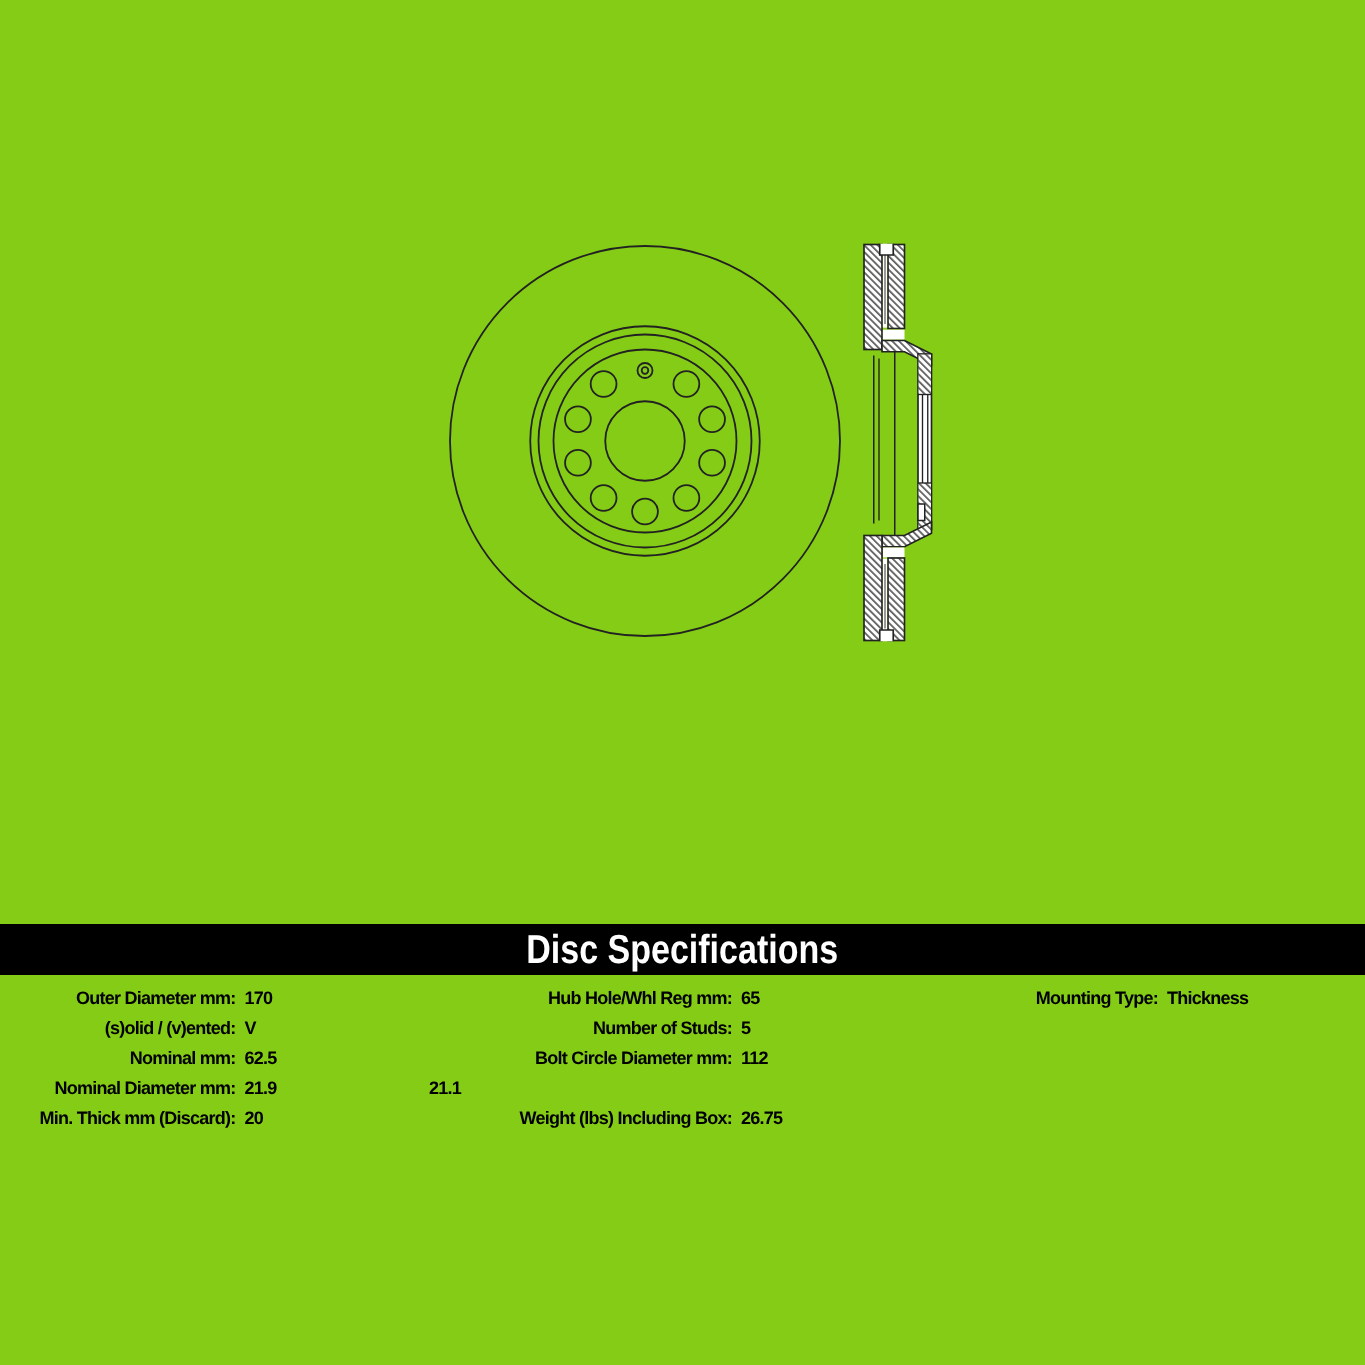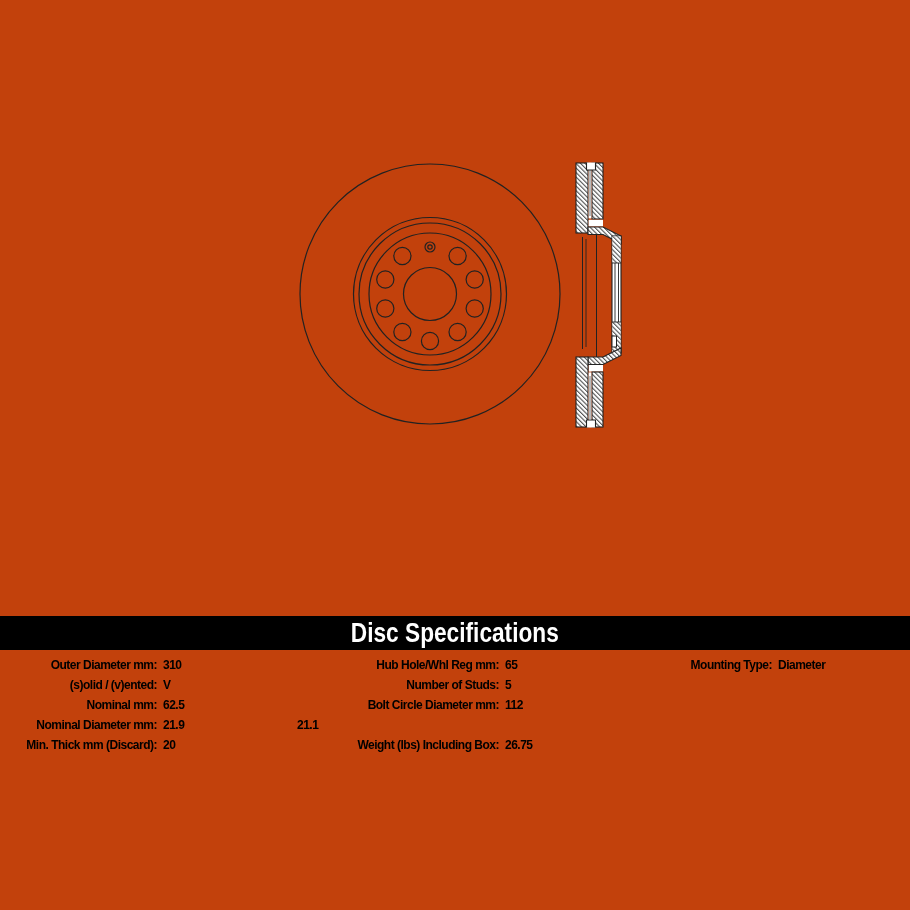--- a/index.html
+++ b/index.html
@@ -1,19 +1,19 @@
 <!DOCTYPE html>
 <html><head>
 <meta charset="utf-8">
 <style>
   html, body { margin: 0; padding: 0; background: #fff; }
   #stage {
     position: relative;
     width: 910px; height: 910px;
-    background: #c2410c;
+    background: #84cc16;
     font-family: "Liberation Sans", sans-serif;
     overflow: hidden;
   }
   #drawing-svg { position: absolute; left: 0; top: 0; }
 
   .banner {
     position: absolute;
     left: 0; top: 616px;
     width: 910px; height: 34px;
     background: #000;
@@ -35,21 +35,21 @@
     font-size: 12px;
     font-weight: bold;
     letter-spacing: -0.5px;
   }
   .spec-row { display: flex; height: 20px; line-height: 20px; }
   .spec-label { text-align: right; white-space: nowrap; flex: none; }
   .spec-value { margin-left: 6px; white-space: nowrap; flex: none; }
 
   #col-left  { left: 0px; }
   #col-left  .spec-label { width: 157px; }
-  #col-mid   { left: 291px; }
+  #col-mid   { left: 280px; }
   #col-mid   .spec-label { width: 208px; }
   #col-right { left: 615px; }
   #col-right .spec-label { width: 157px; }
 
   .ln { fill: none; stroke: #222; stroke-width: 1.2; }
 </style>
 </head>
 <body>
 
 <div id="stage">
@@ -127,21 +127,21 @@
     </g>
   </svg>
 
   <div class="banner">
     <span class="banner-title">Disc Specifications</span>
   </div>
 
   <div class="spec-col" id="col-left">
     <div class="spec-row">
       <span class="spec-label">Outer Diameter mm:</span>
-      <span class="spec-value">310</span>
+      <span class="spec-value">170</span>
     </div>
     <div class="spec-row">
       <span class="spec-label">(s)olid / (v)ented:</span>
       <span class="spec-value">V</span>
     </div>
     <div class="spec-row">
       <span class="spec-label">Nominal mm:</span>
       <span class="spec-value">62.5</span>
     </div>
     <div class="spec-row">
@@ -172,17 +172,17 @@
     </div>
     <div class="spec-row">
       <span class="spec-label">Weight (lbs) Including Box:</span>
       <span class="spec-value">26.75</span>
     </div>
   </div>
 
   <div class="spec-col" id="col-right">
     <div class="spec-row">
       <span class="spec-label">Mounting Type:</span>
-      <span class="spec-value">Diameter</span>
+      <span class="spec-value">Thickness</span>
     </div>
   </div>
 
 </div>
 
 </body></html>

